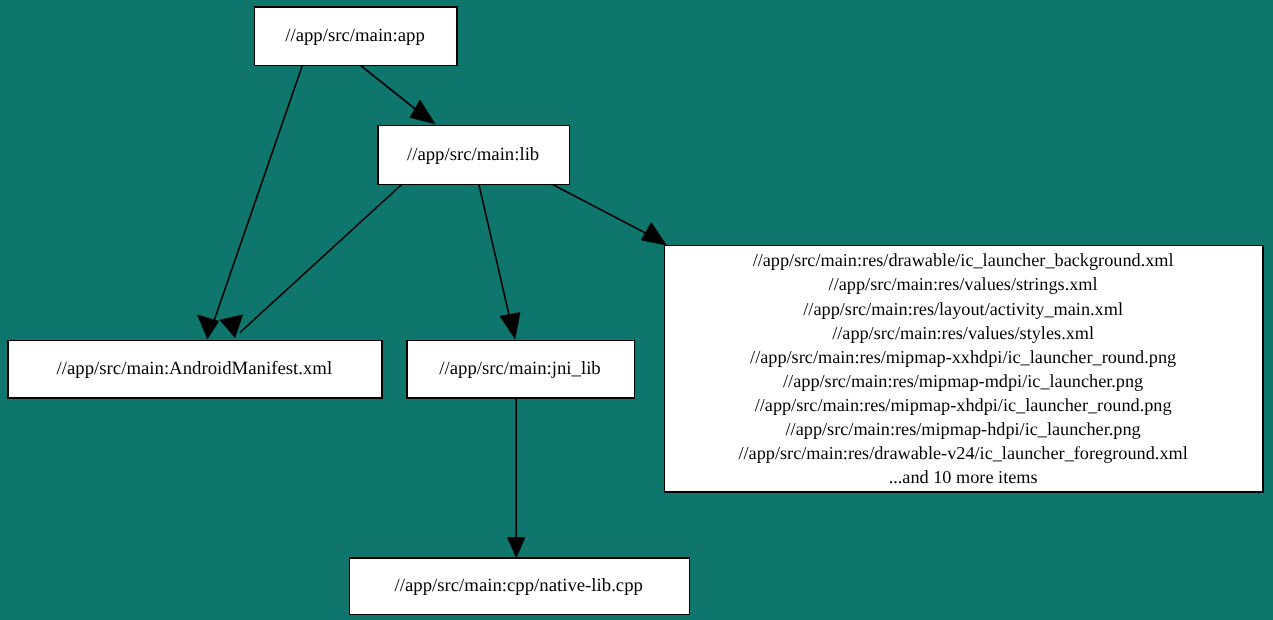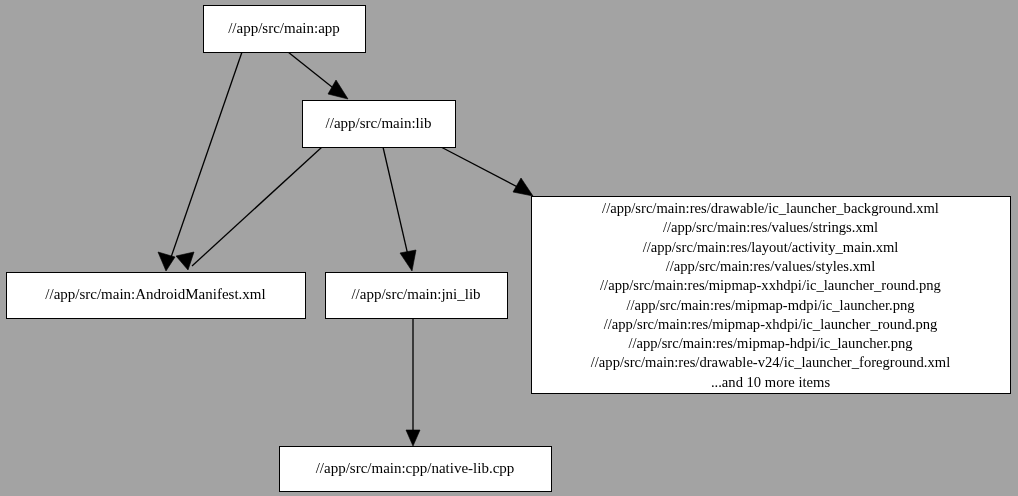--- a/index.html
+++ b/index.html
@@ -11,21 +11,21 @@
   body {
     width: 1018px;
     height: 496px;
     overflow: hidden;
     font-family: "Liberation Serif", "DejaVu Serif", serif;
   }
   #graph-root {
     position: relative;
     width: 1018px;
     height: 496px;
-    background: #a3a3a3;
+    background: #0f766e;
   }
   svg.graph-canvas {
     position: absolute;
     top: 0;
     left: 0;
     width: 1018px;
     height: 496px;
     display: block;
   }
   .node-box {

